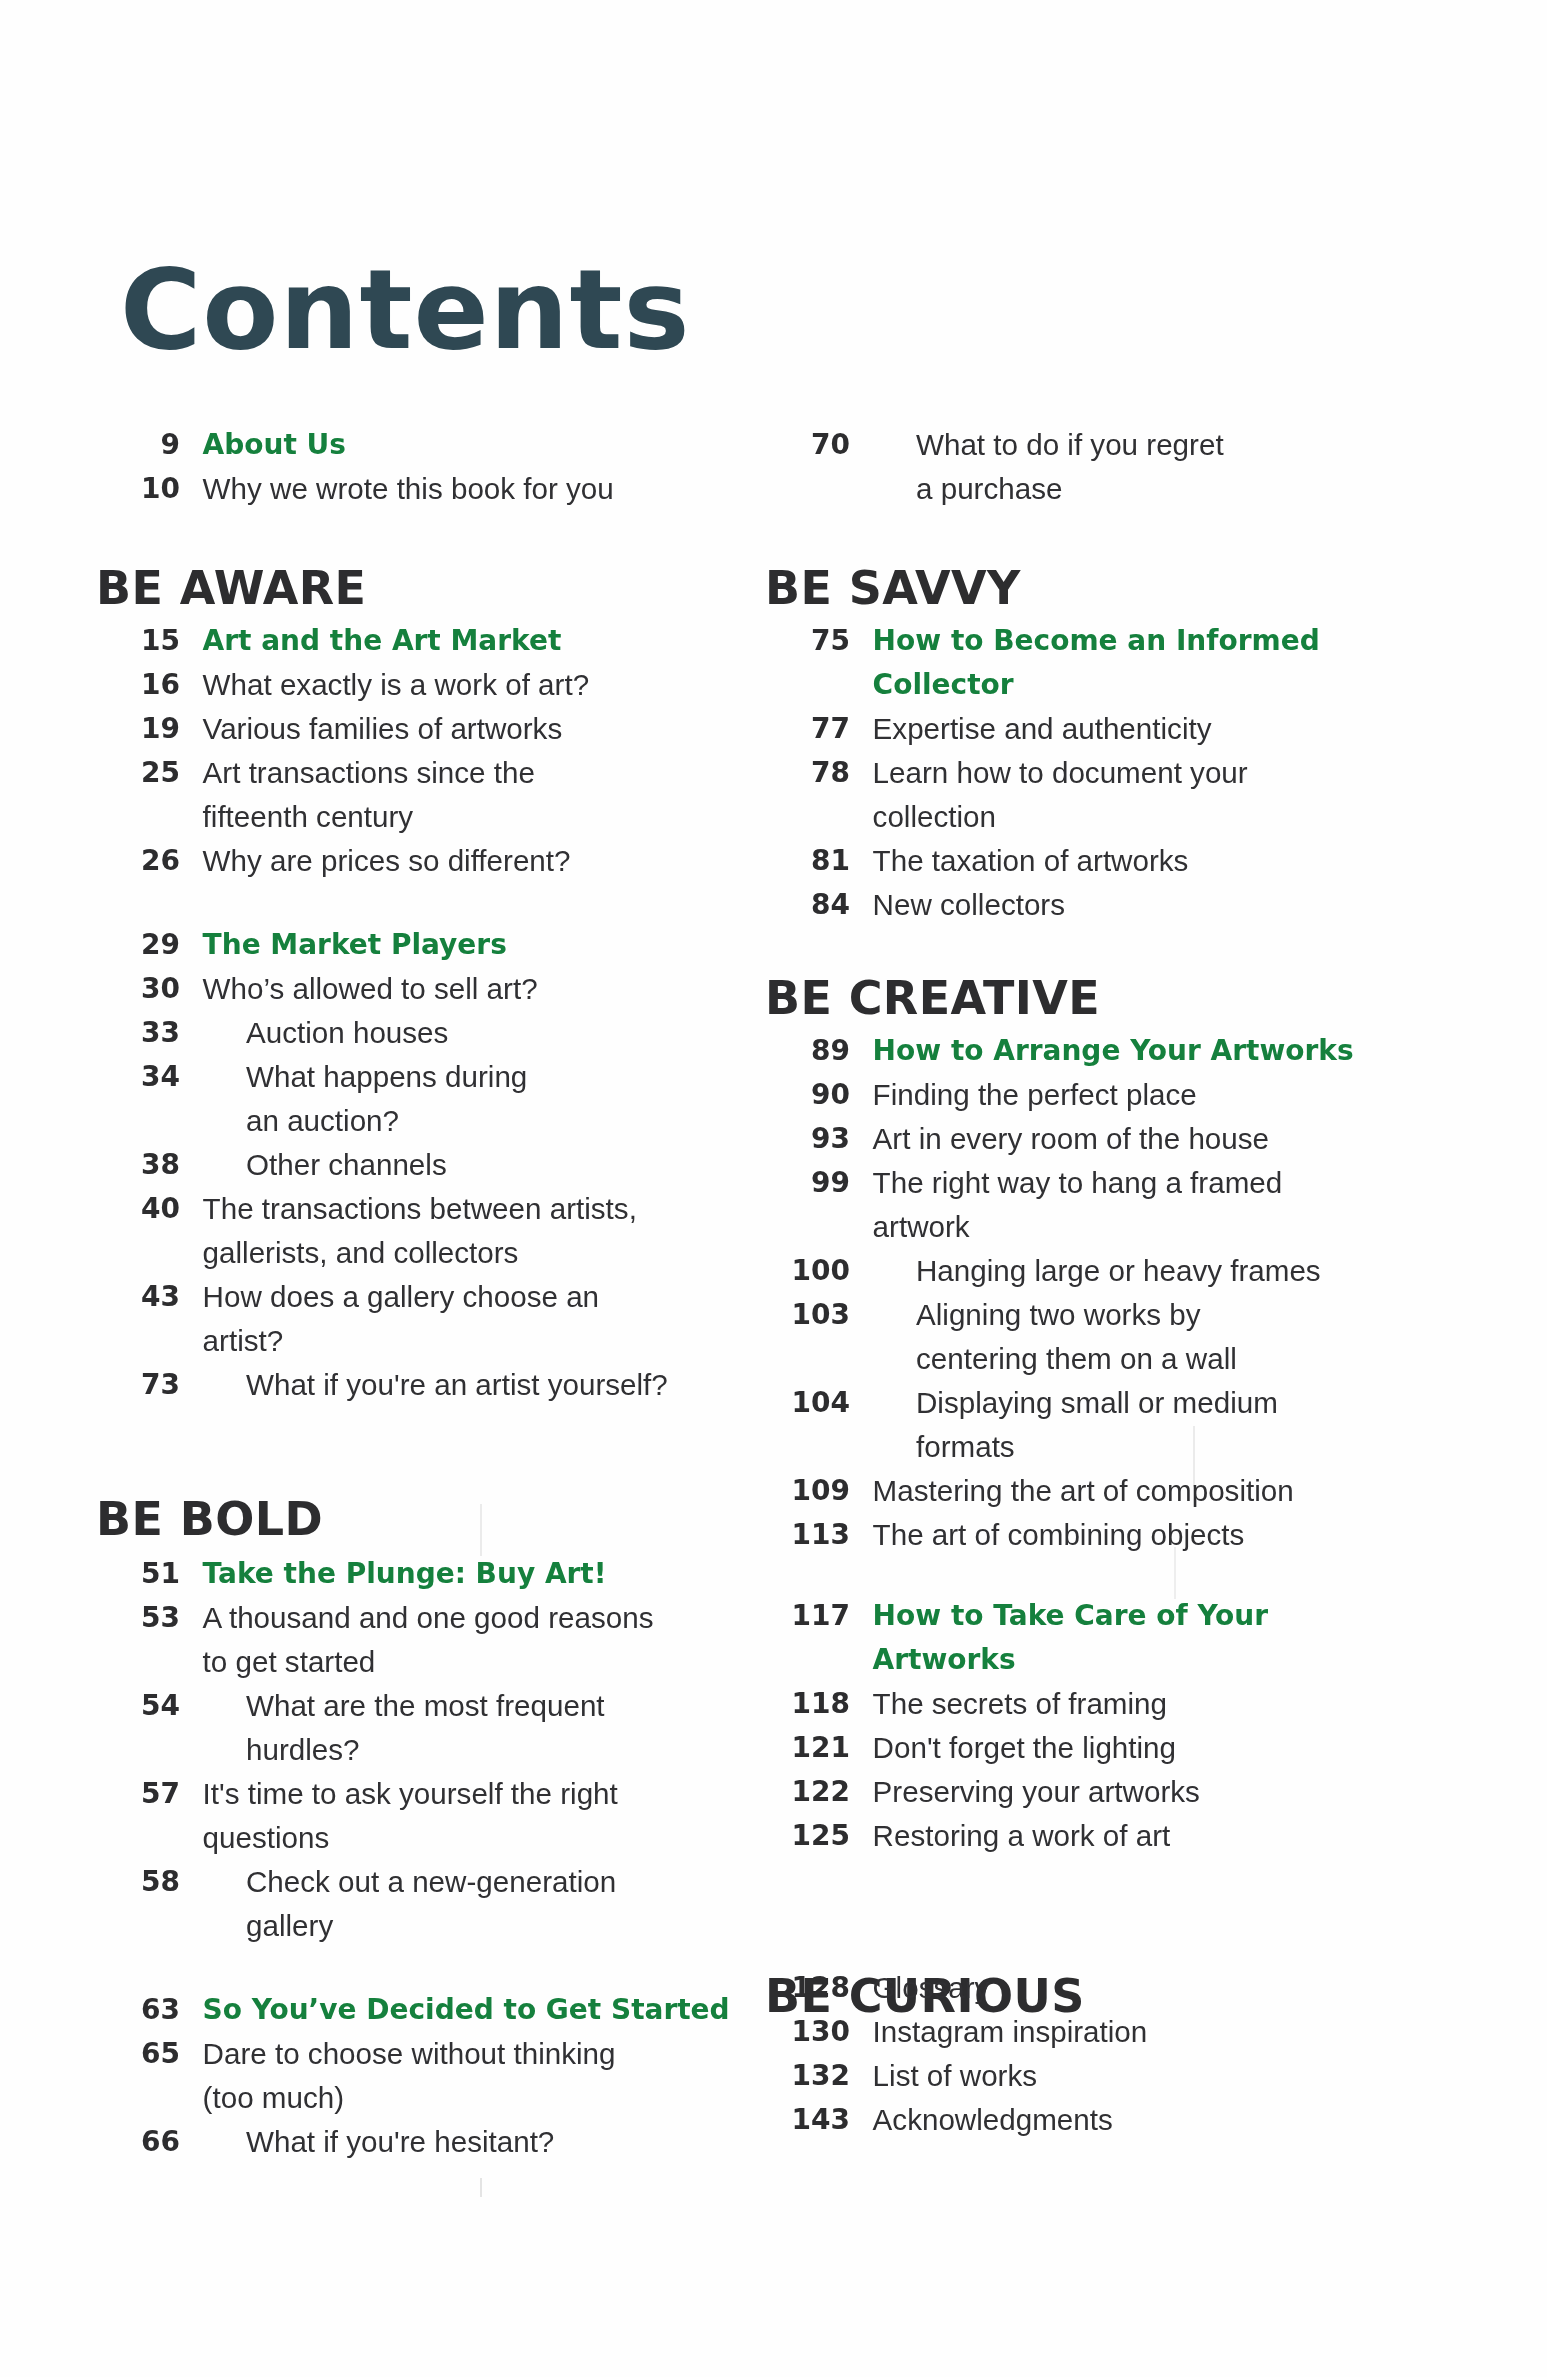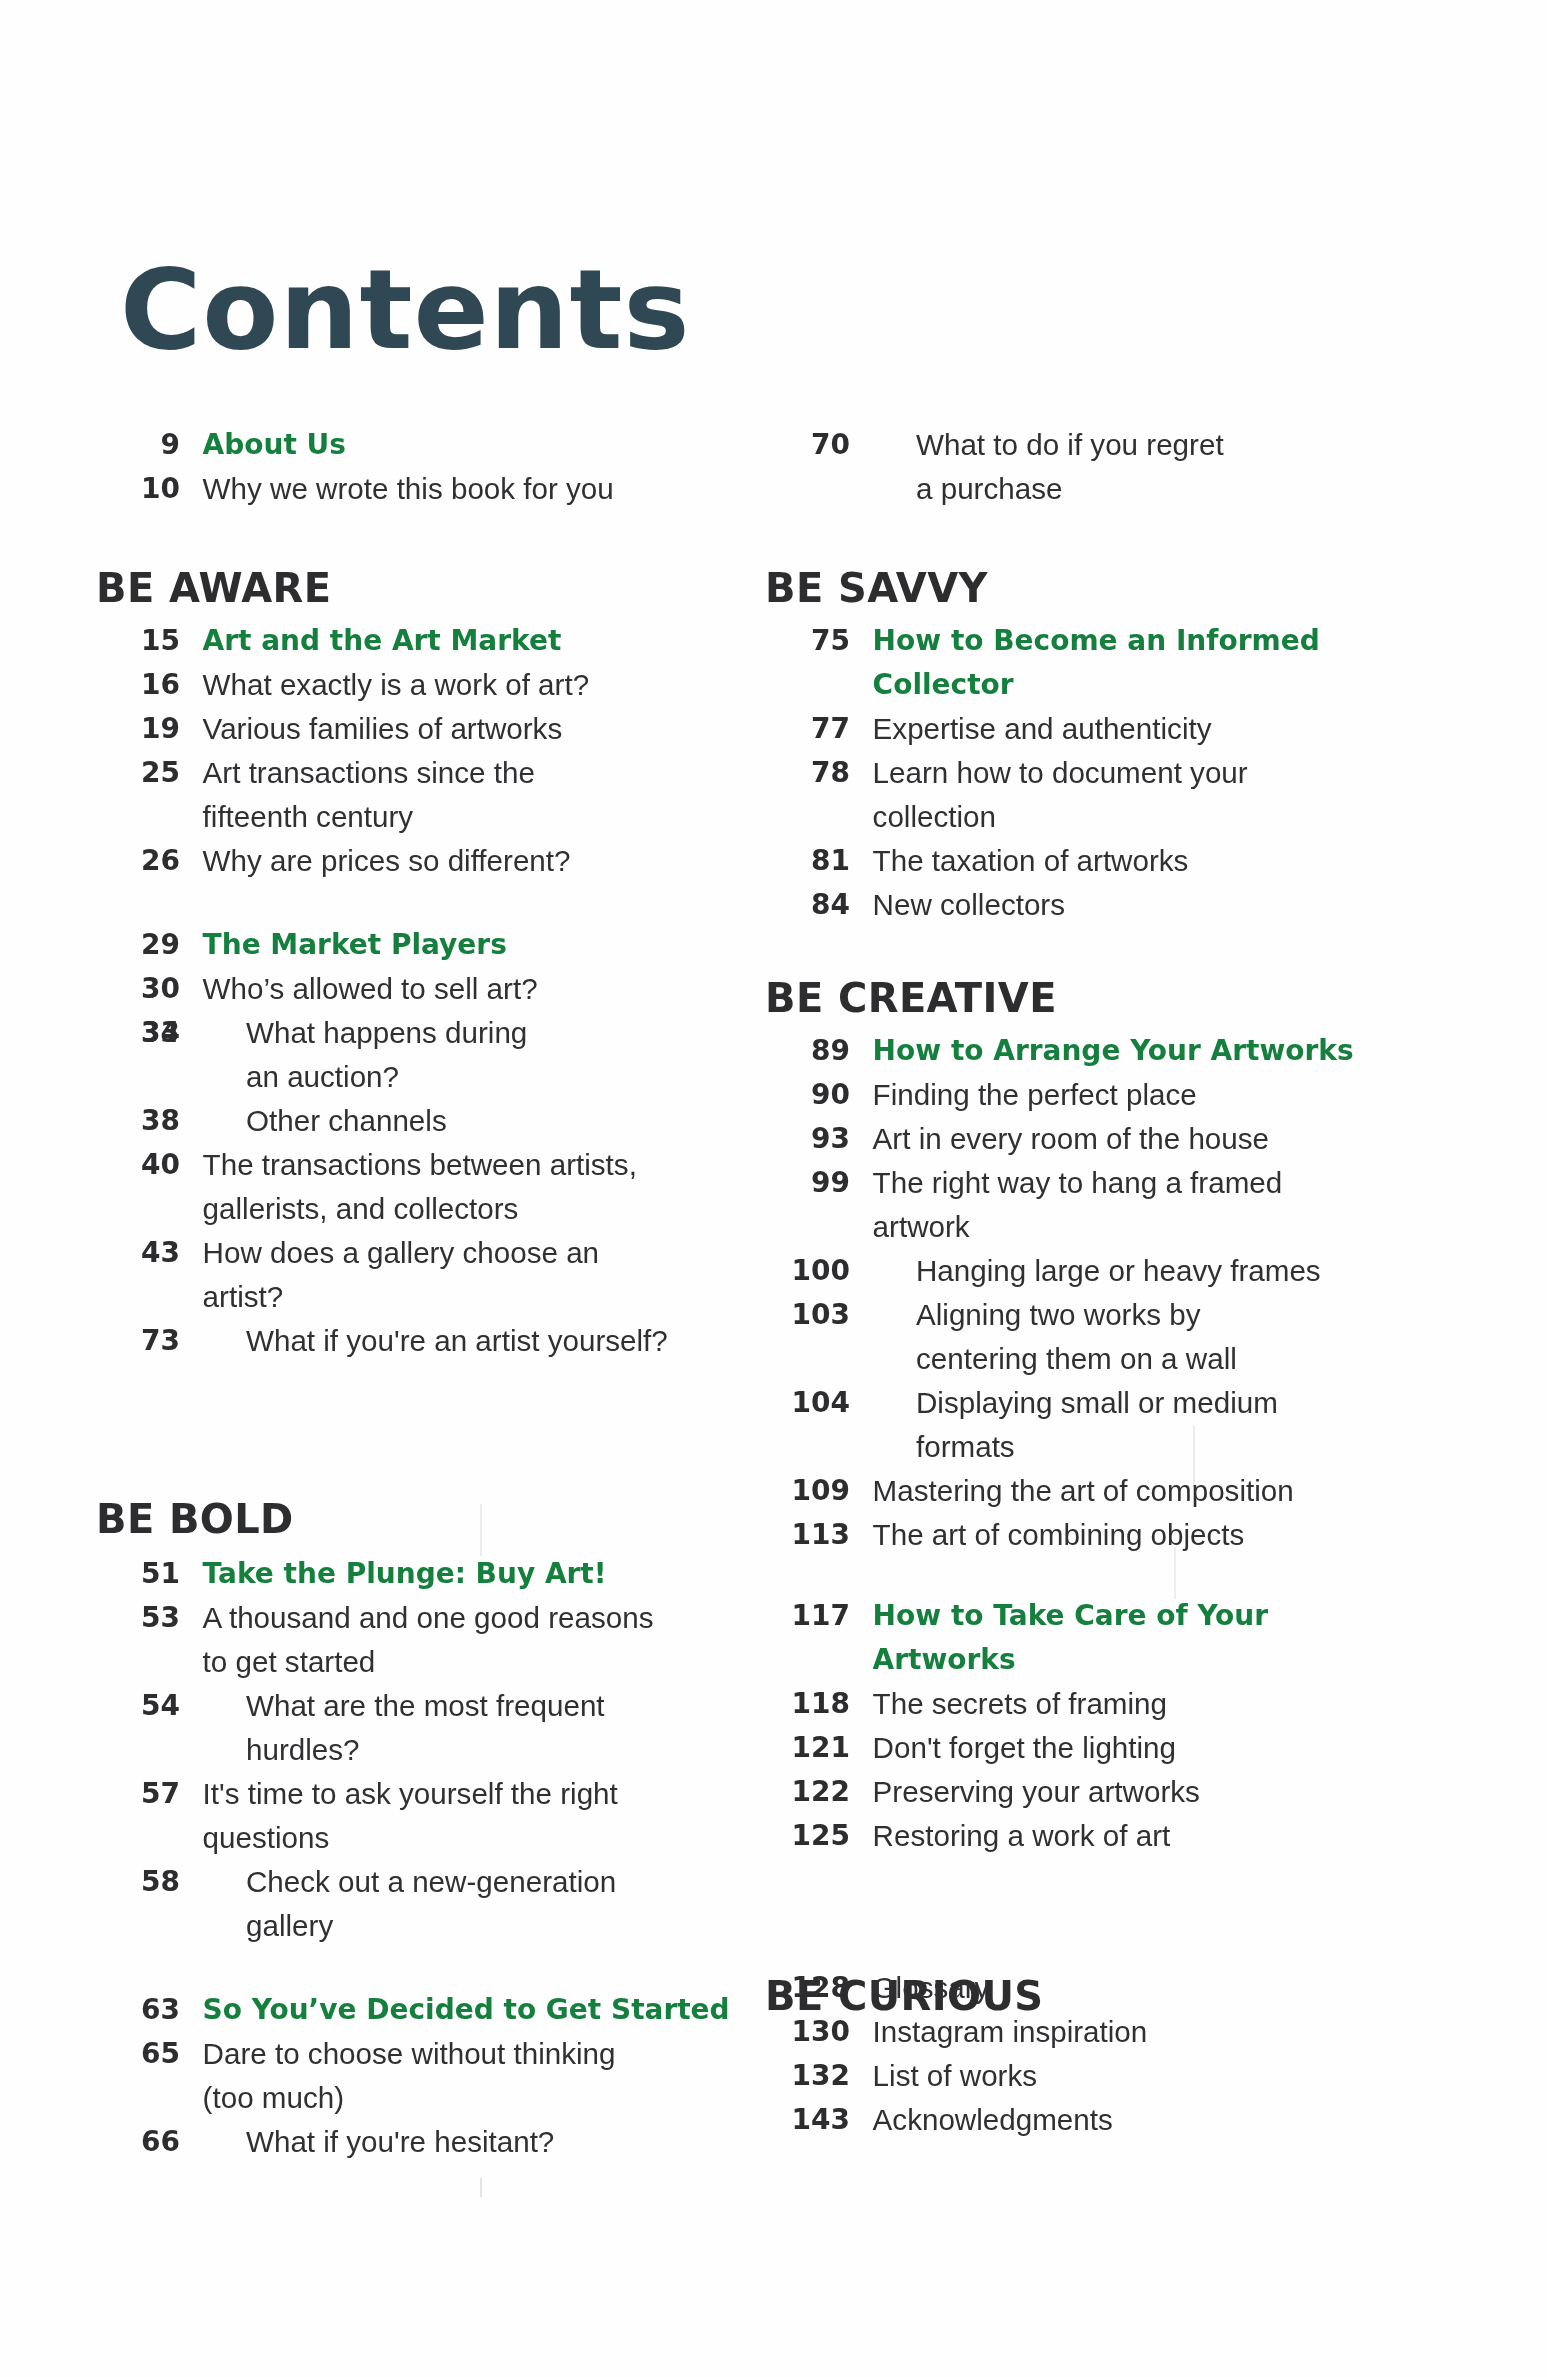--- a/index.html
+++ b/index.html
@@ -33,21 +33,21 @@
       line-height: 130px;
       letter-spacing: 0.9px;
       color: #2f4853;
     }
 
     .section-heading {
       position: absolute;
       margin: 0;
       font-family: "DejaVu Sans", "Liberation Sans", sans-serif;
       font-weight: 700;
-      font-size: 40px;
+      font-size: 46px;
       line-height: 52px;
       letter-spacing: 0.4px;
       color: #2d2d2f;
       white-space: nowrap;
     }
 
     .entries {
       position: absolute;
       margin: 0;
       padding: 0;
@@ -149,20 +149,21 @@
       <li class="entry chapter">
         <span class="num">29</span>
         <span class="txt">The Market Players</span>
       </li>
       <li class="entry normal">
         <span class="num">30</span>
         <span class="txt">Who’s allowed to sell art?</span>
       </li>
       <li class="entry sub">
         <span class="num">33</span>
+        <span class="txt">Auction houses</span>
       </li>
       <li class="entry sub">
         <span class="num">34</span>
         <span class="txt">What happens during
 an auction?</span>
       </li>
       <li class="entry sub">
         <span class="num">38</span>
         <span class="txt">Other channels</span>
       </li>

